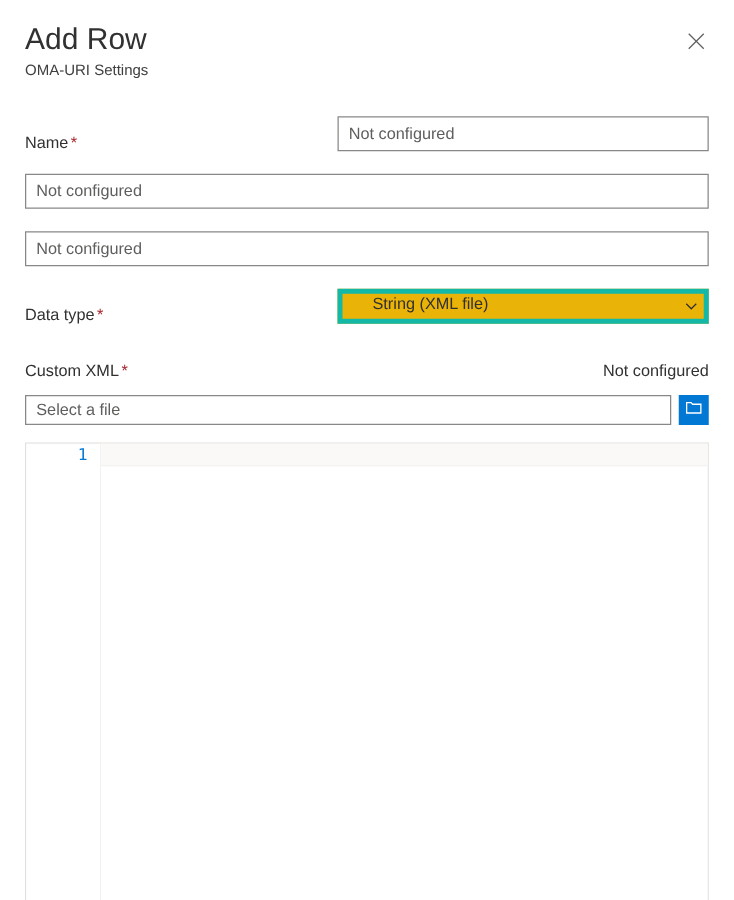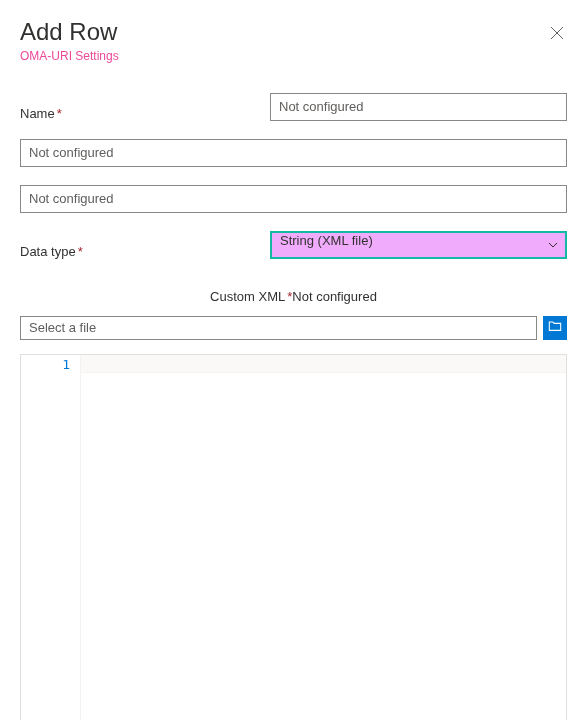--- a/index.html
+++ b/index.html
@@ -37,21 +37,21 @@
       cursor: pointer;
       color: #605e5c;
       margin-top: 4px;
     }
     .close-btn svg {
       width: 14px;
       height: 14px;
     }
     .subtitle {
       font-size: 12px;
-      color: #ec4899;
+      color: #404040;
       margin-top: 2px;
       margin-bottom: 30px;
     }
     .form-row {
       display: flex;
       align-items: flex-end;
       margin-bottom: 18px;
     }
     .label-col {
       width: 250px;
@@ -79,26 +79,26 @@
     .text-input::placeholder {
       color: #605e5c;
     }
     .select-wrapper {
       position: relative;
       width: 100%;
     }
     .select-input {
       width: 100%;
       height: 28px;
-      border: 2px solid #14b8a6;
-      padding: 0 30px 0 8px;
+      border: 4px solid #14b8a6;
+      padding: 0 30px 0 24px;
       font-size: 13px;
       font-family: inherit;
       color: #323130;
-      background: #f0abfc;
+      background: #eab308;
       outline: none;
       appearance: none;
       cursor: pointer;
     }
     .select-chevron {
       position: absolute;
       right: 8px;
       top: 50%;
       transform: translateY(-50%);
       pointer-events: none;
@@ -107,21 +107,21 @@
     .select-chevron svg {
       width: 12px;
       height: 12px;
       display: block;
     }
     .xml-section {
       margin-top: 30px;
     }
     .xml-header {
       display: flex;
-      justify-content: center;
+      justify-content: space-between;
       align-items: center;
       margin-bottom: 12px;
     }
     .xml-label {
       font-size: 13px;
       color: #323130;
     }
     .xml-status {
       font-size: 13px;
       color: #323130;

